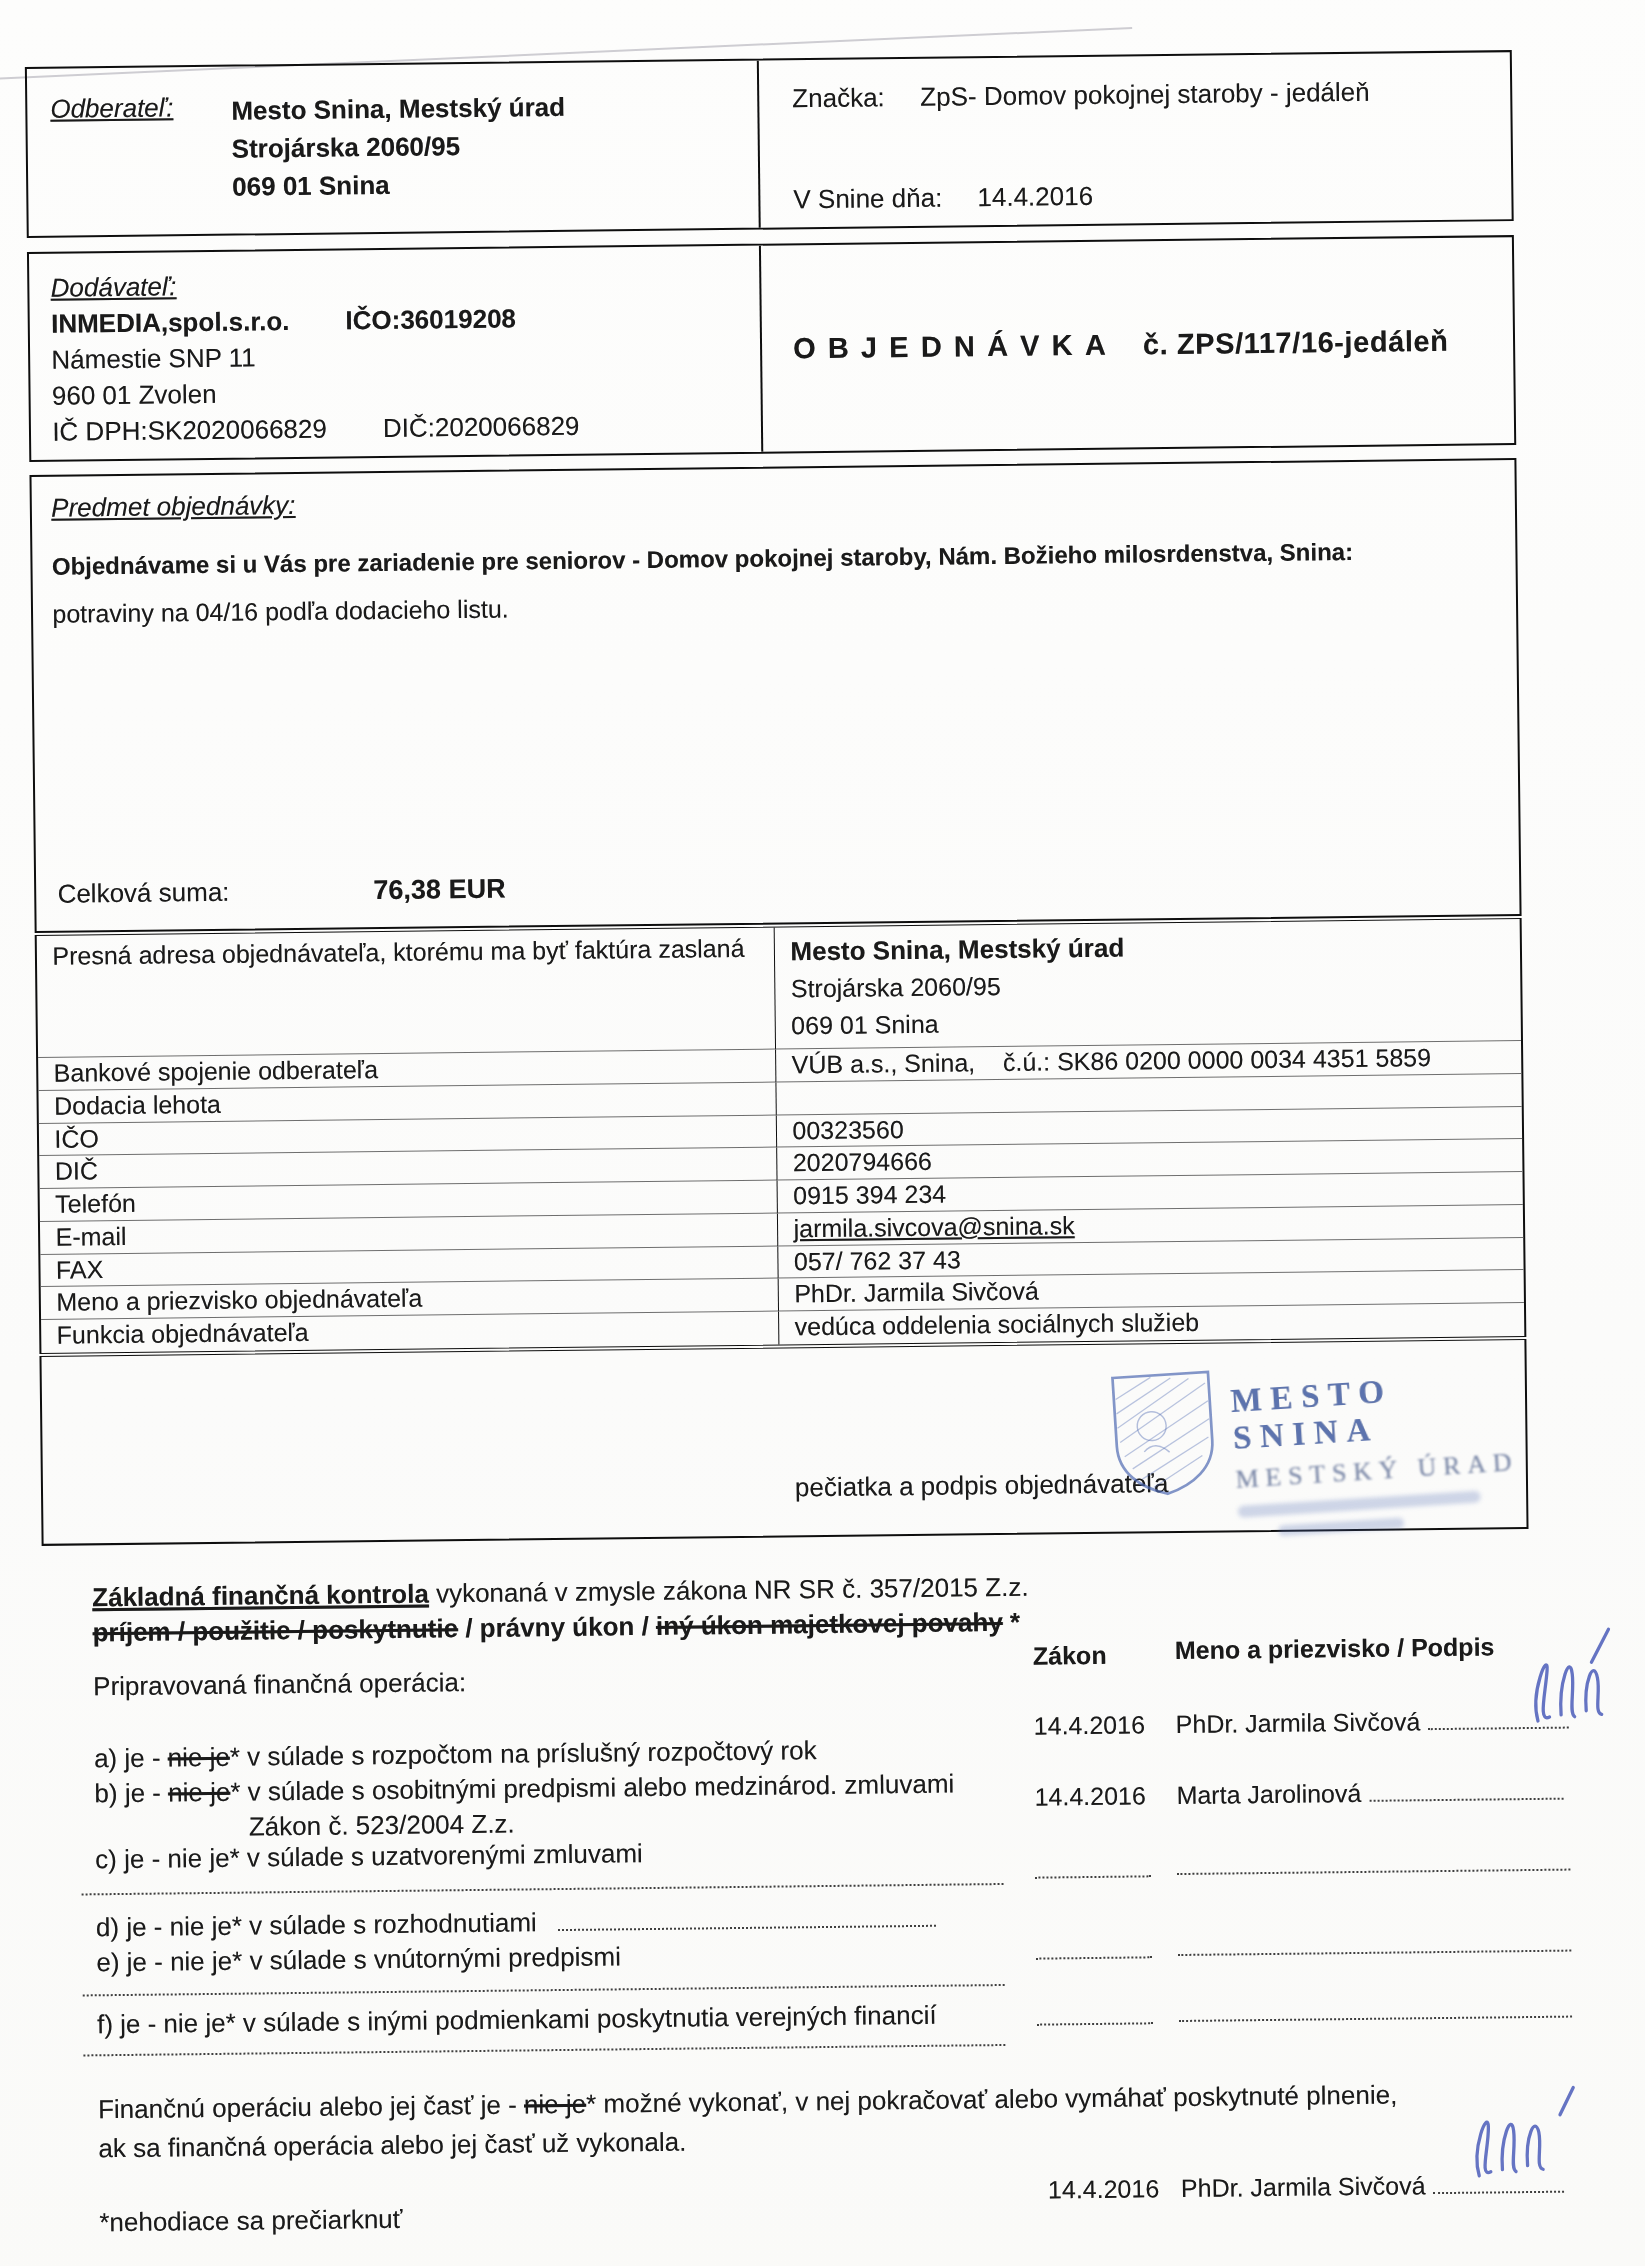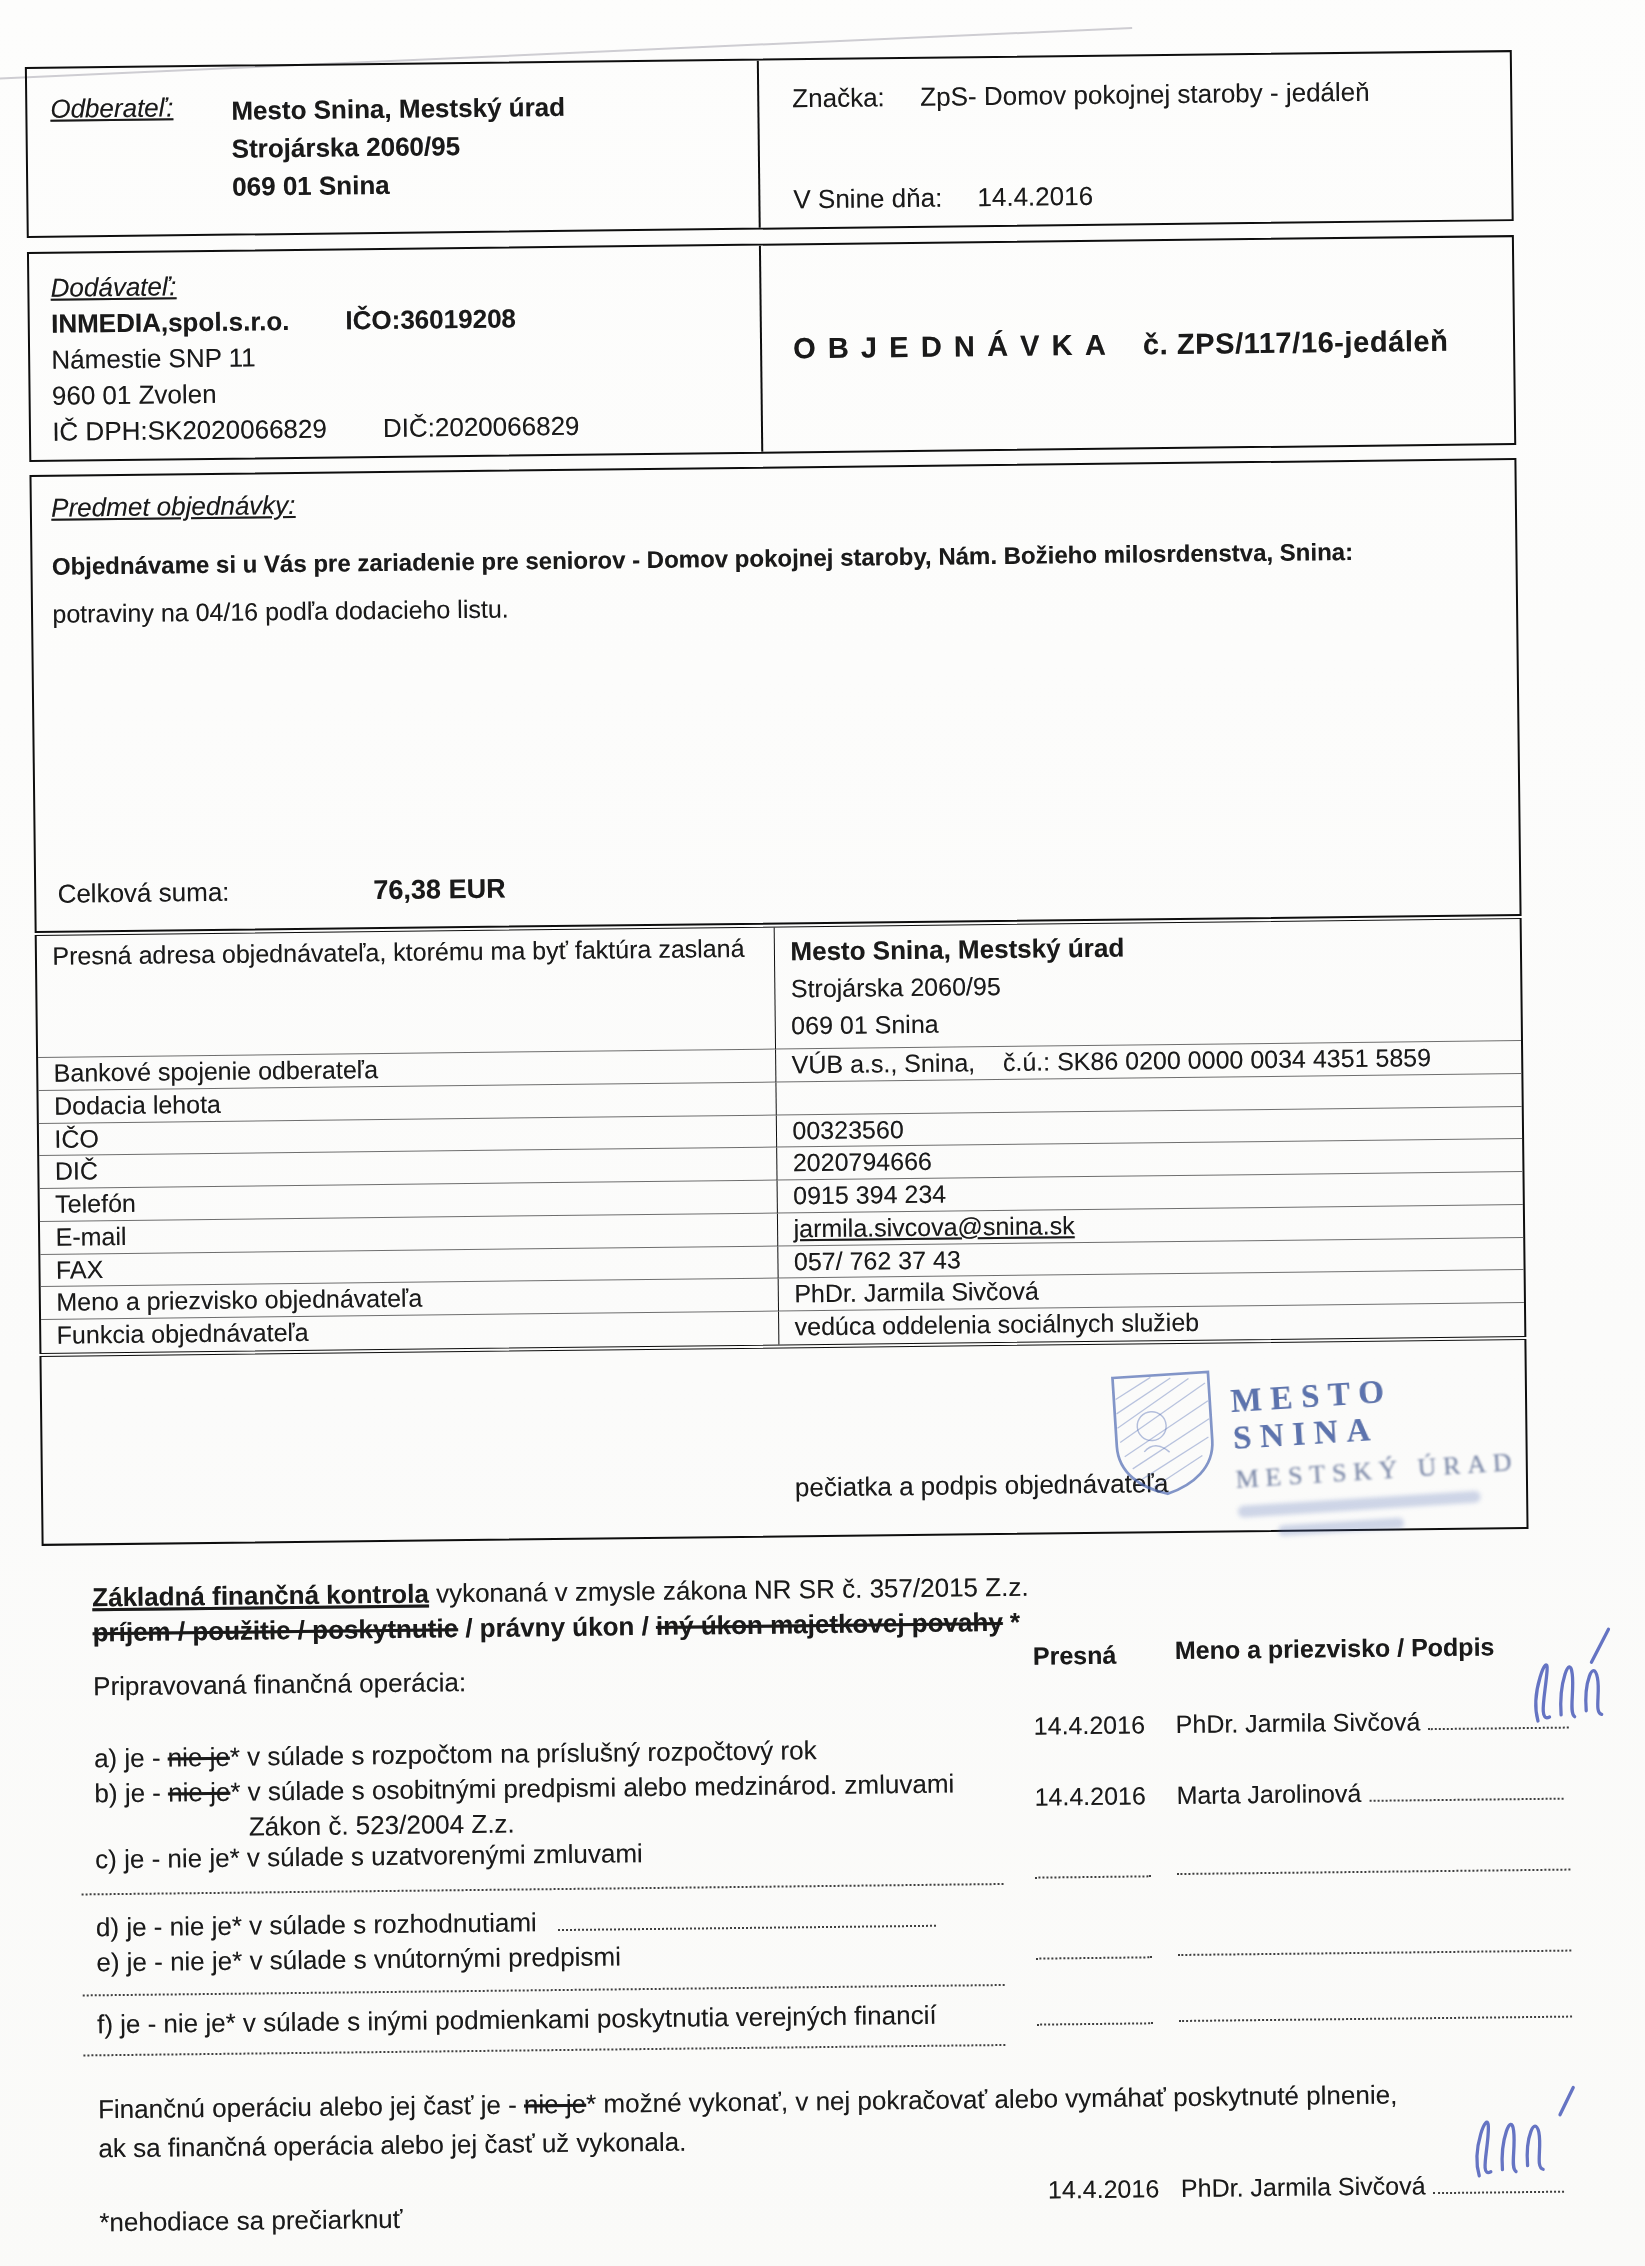--- a/index.html
+++ b/index.html
@@ -221,21 +221,21 @@
 
     <div class="abs fin-t" style="left:87px; top:1574px;">
       <span class="tt">Základná finančná kontrola</span><span> vykonaná v zmysle zákona NR SR č. 357/2015 Z.z.</span>
     </div>
 
     <div class="abs fin-opts" style="left:87px; top:1609px;">
       <span class="strike">príjem / použitie / poskytnutie</span><span class="pre"> / právny úkon / </span><span class="strike">iný úkon majetkovej povahy</span><span class="pre"> *</span>
     </div>
 
     <div class="abs fs27" style="left:87px; top:1663px;">Pripravovaná finančná operácia:</div>
-    <div class="abs hdr" style="left:1027px; top:1644px;">Presná</div>
+    <div class="abs hdr" style="left:1027px; top:1644px;">Zákon</div>
     <div class="abs hdr" style="left:1169px; top:1640px;">Meno a priezvisko / Podpis</div>
 
     <svg class="abs" style="left:1510px; top:1632px;" width="116" height="109" viewBox="0 0 120 112">
       <g class="sig">
         <path d="M96,6 L78,40"></path>
         <path d="M22,100 C14,70 34,26 32,48 C30,72 22,102 34,96"></path>
         <path d="M46,94 C44,60 56,30 58,52 C60,70 54,92 60,96"></path>
         <path d="M72,90 C70,60 80,36 84,56 C87,72 80,92 88,94"></path>
       </g>
     </svg>

